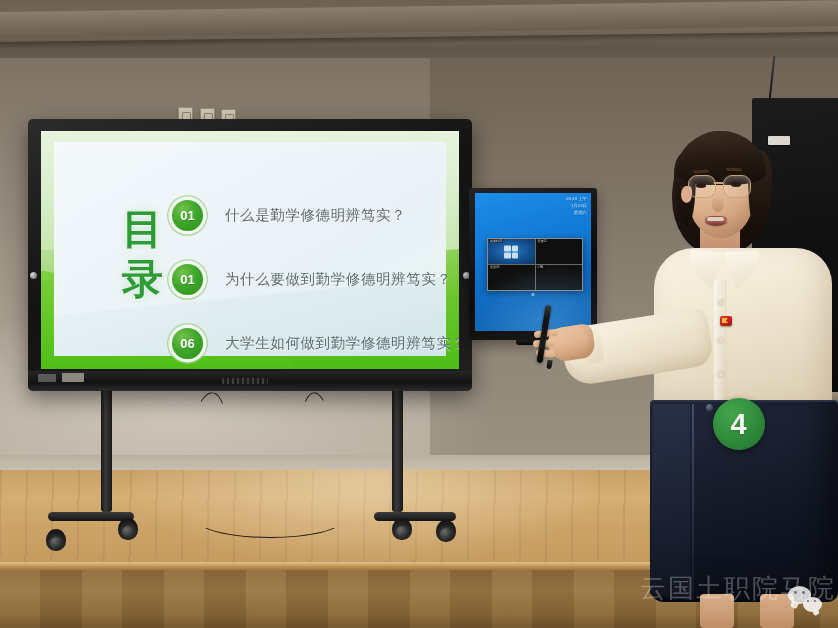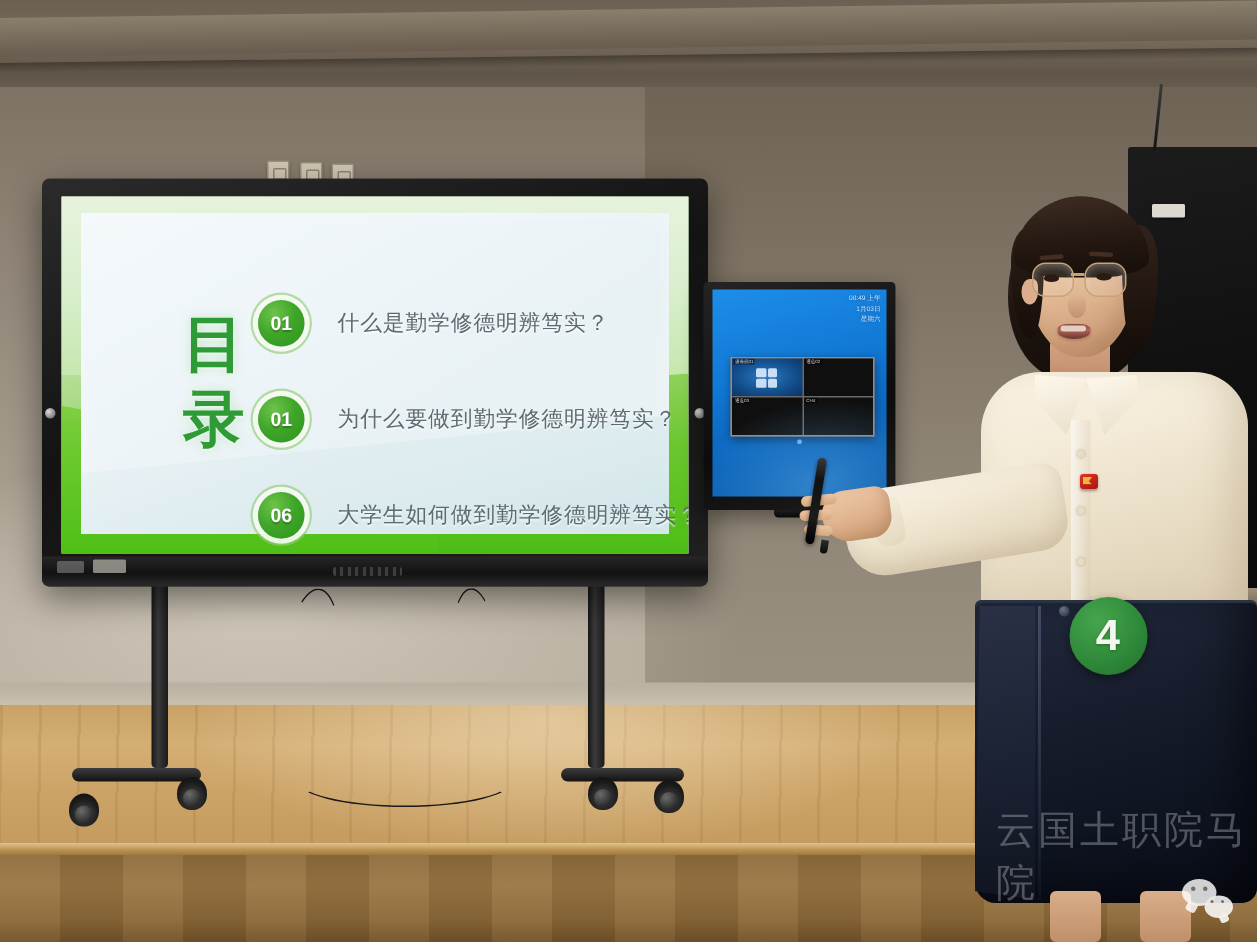--- a/index.html
+++ b/index.html
@@ -752,21 +752,21 @@
     border-radius: 2px;
   }
   .wechat-icon .dot {
     position: absolute;
     width: 3px; height: 3px;
     border-radius: 50%;
     background: #7f7a6d;
   }
   .wm-lower {
     position: absolute;
-    left: 664px; bottom: 22px;
+    left: 640px; bottom: 22px;
     color: rgba(255,255,255,.28);
     font-size: 26px;
     letter-spacing: 2px;
     font-family: "Liberation Sans", sans-serif;
     pointer-events: none;
   }
 </style>
 </head>
 <body>
 

